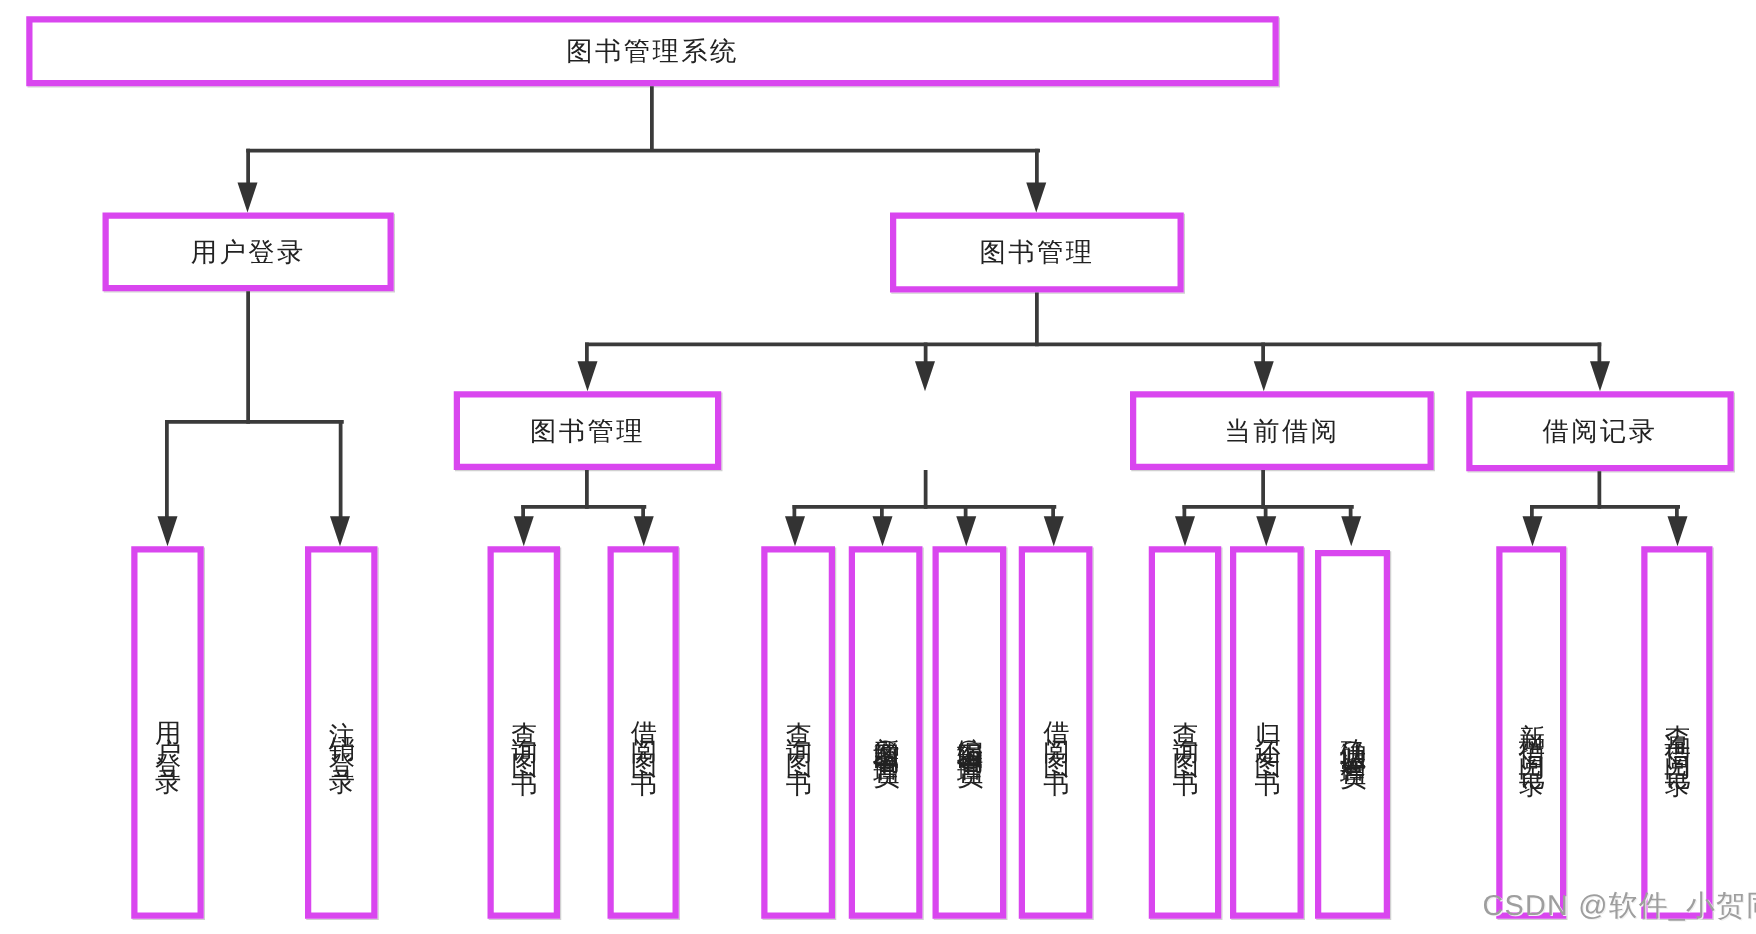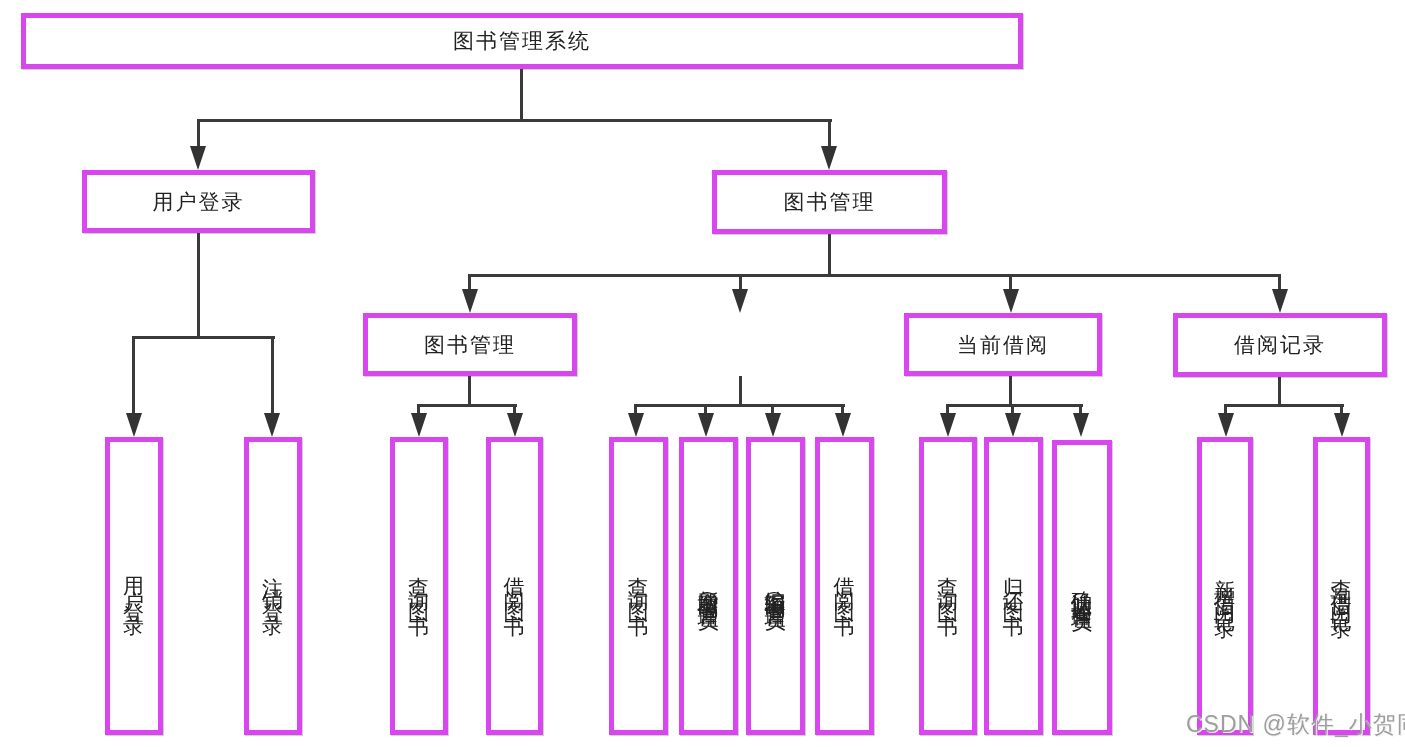--- a/index.html
+++ b/index.html
@@ -40,21 +40,21 @@
     <span>用户登录</span>
   </div>
 
   <div class="node" style="left:712px;top:170px;width:235px;height:64px">
     <span>图书管理</span>
   </div>
 
   <div class="node" style="left:363px;top:313px;width:214px;height:63px">
     <span>图书管理</span>
   </div>
-  <div class="node" style="left:904px;top:313px;width:198px;height:63px">
+  <div class="node" style="left:904px;top:313px;width:243px;height:63px">
     <span>当前借阅</span>
   </div>
   <div class="node" style="left:1173px;top:313px;width:214px;height:64px">
     <span>借阅记录</span>
   </div>
 
   <div class="node v" style="left:105px;top:437px;width:58px;height:298px">
     <span>用户登录</span>
   </div>
   <div class="node v" style="left:244px;top:437px;width:58px;height:298px">

